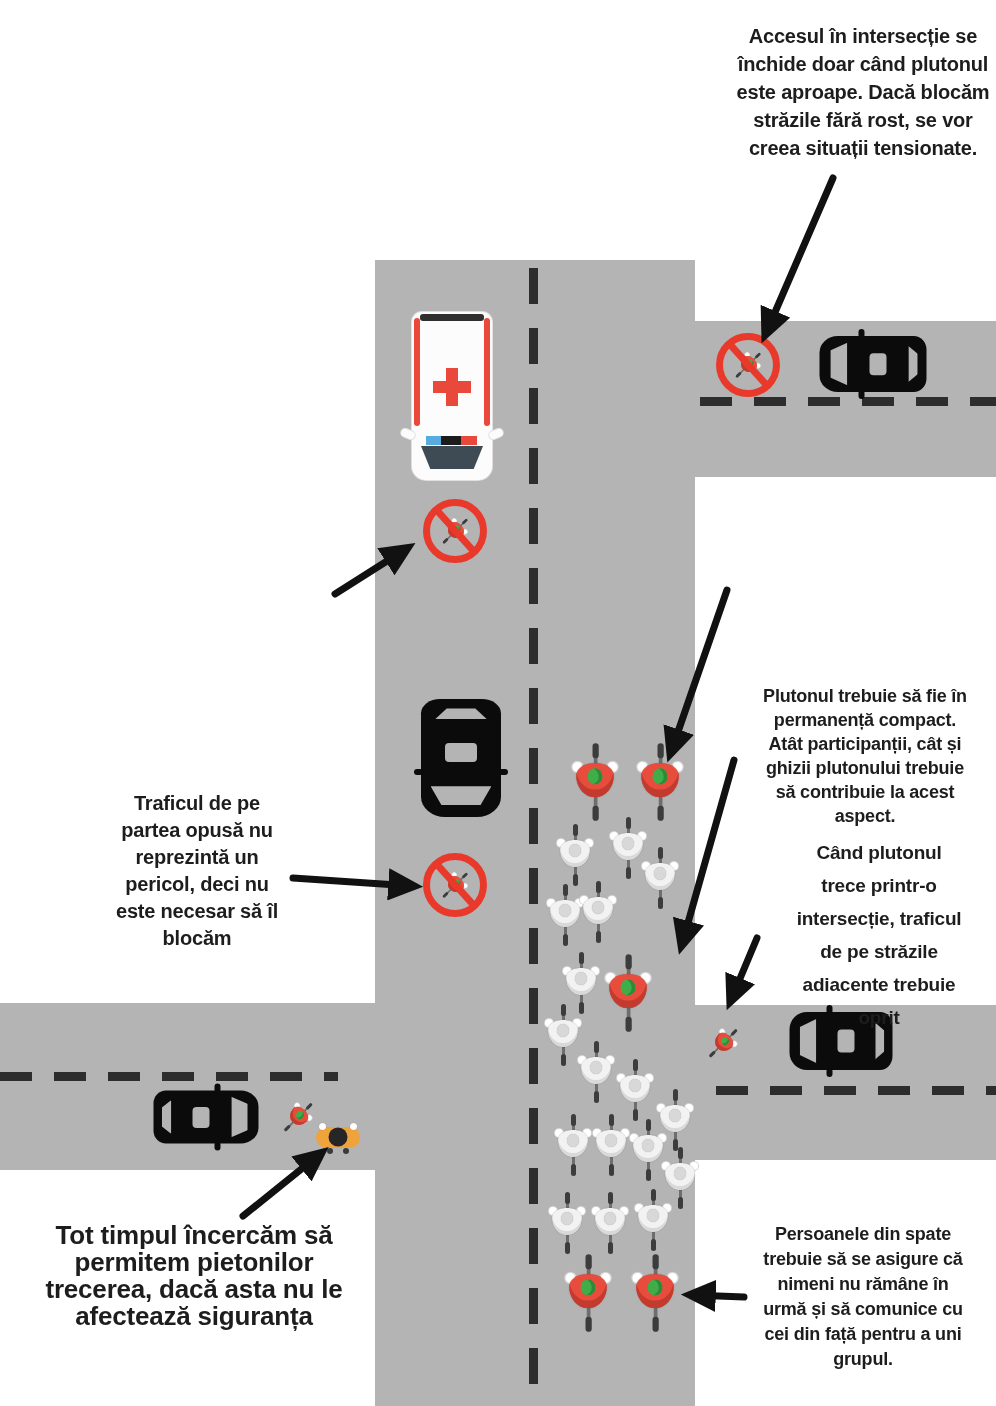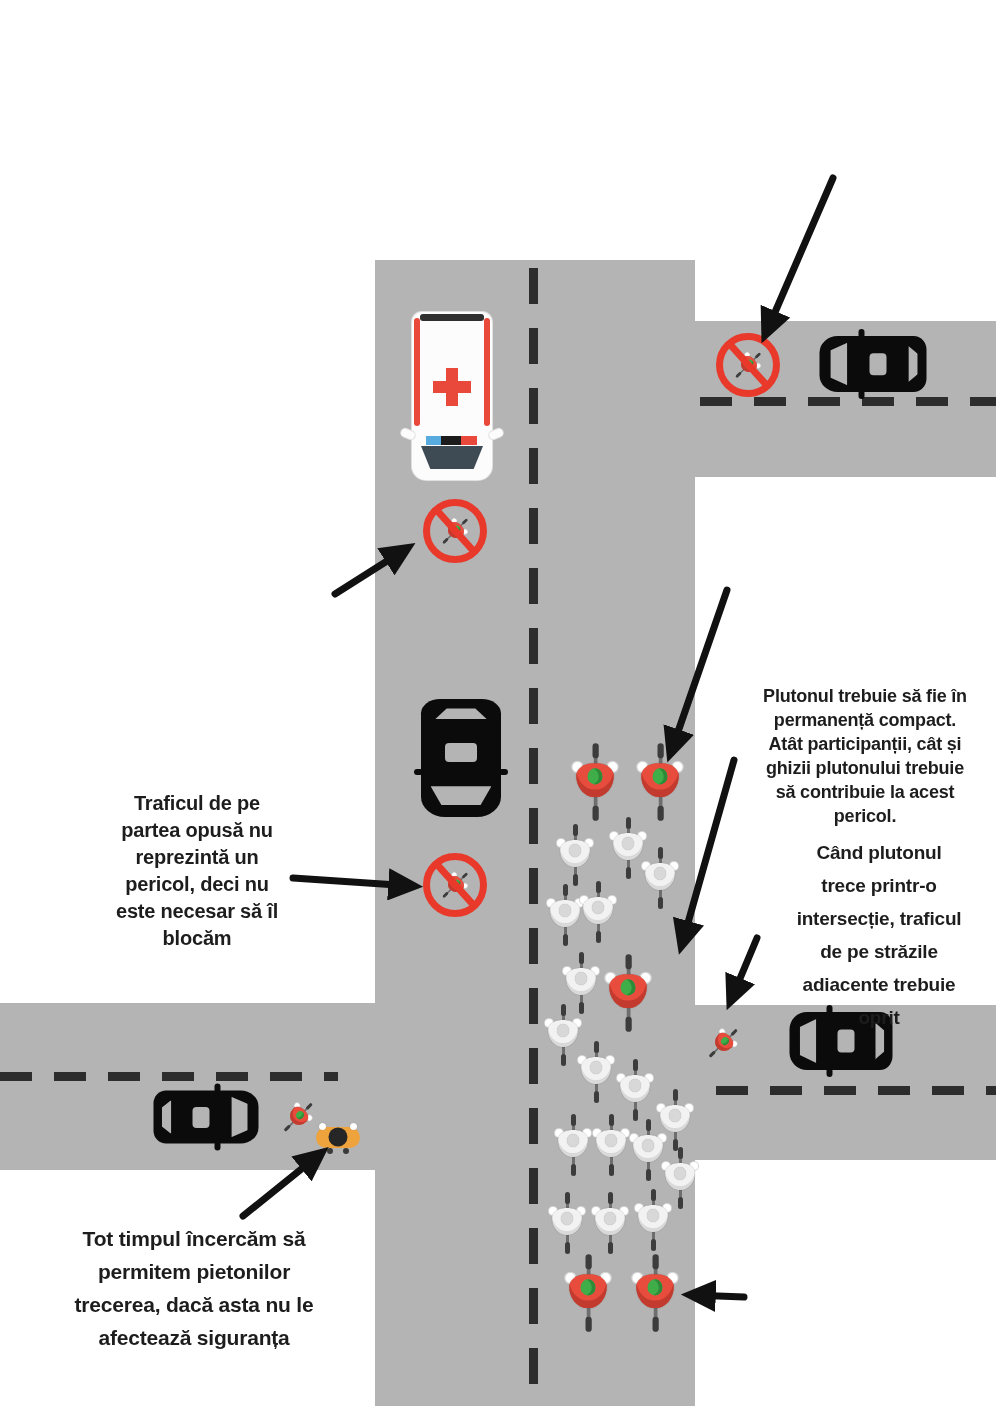--- a/index.html
+++ b/index.html
@@ -74,21 +74,21 @@
   
   #arrows{position:absolute;left:0;top:0;z-index:4;pointer-events:none}
   
   .note{position:absolute;z-index:5;font-weight:700;color:var(--text,#1d1d1d);white-space:pre-line;text-align:center;letter-spacing:-.2px}
   .n1{left:733px;top:22px;width:260px;font-size:20px;line-height:28px}
   .n2{left:80px;top:442px;width:256px;font-size:29px;line-height:41px;text-align:right}
   .n3{left:731px;top:510px;width:258px;font-size:18px;line-height:25px}
   .n4{left:739px;top:684px;width:252px;font-size:18px;line-height:24px}
   .n5{left:766px;top:836px;width:226px;font-size:19px;line-height:33px}
   .n6{left:84px;top:790px;width:226px;font-size:20px;line-height:27px}
-  .n7{left:20px;top:1222px;width:348px;font-size:21px;line-height:33px}
+  .n7{left:20px;top:1222px;width:348px;font-size:26px;line-height:27px}
   .n8{left:733px;top:1222px;width:260px;font-size:18px;line-height:25px}
 </style>
 </head>
 <body>
 
 <div class="canvas">
 
   <div class="road road-v"></div>
   <div class="road road-tr"></div>
   <div class="road road-left"></div>
@@ -419,35 +419,46 @@
   <line x1="833" y1="178" x2="766" y2="333" stroke="#111111" stroke-width="7" stroke-linecap="round" marker-end="url(#ah)"></line>
       <line x1="335" y1="594" x2="406" y2="549" stroke="#111111" stroke-width="7" stroke-linecap="round" marker-end="url(#ah)"></line>
       <line x1="727" y1="590" x2="671" y2="752" stroke="#111111" stroke-width="7" stroke-linecap="round" marker-end="url(#ah)"></line>
       <line x1="734" y1="760" x2="682" y2="944" stroke="#111111" stroke-width="7" stroke-linecap="round" marker-end="url(#ah)"></line>
       <line x1="757" y1="938" x2="731" y2="1000" stroke="#111111" stroke-width="7" stroke-linecap="round" marker-end="url(#ah)"></line>
       <line x1="293" y1="878" x2="412" y2="886" stroke="#111111" stroke-width="7" stroke-linecap="round" marker-end="url(#ah)"></line>
       <line x1="243" y1="1216" x2="320" y2="1154" stroke="#111111" stroke-width="7" stroke-linecap="round" marker-end="url(#ah)"></line>
       <line x1="744" y1="1297" x2="692" y2="1295" stroke="#111111" stroke-width="7" stroke-linecap="round" marker-end="url(#ah)"></line>
     </svg>
 
+  <div class="note n1">Accesul în intersecție se
+închide doar când plutonul
+este aproape. Dacă blocăm
+străzile fără rost, se vor
+creea situații tensionate.</div>
   <div class="note n4">Plutonul trebuie să fie în
 permanență compact.
 Atât participanții, cât și
 ghizii plutonului trebuie
 să contribuie la acest
-pericol.</div>
+aspect.</div>
   <div class="note n5">Când plutonul
 trece printr-o
 intersecție, traficul
 de pe străzile
 adiacente trebuie
 oprit</div>
   <div class="note n6">Traficul de pe
 partea opusă nu
 reprezintă  un
 pericol, deci nu
 este necesar să îl
 blocăm</div>
   <div class="note n7">Tot timpul încercăm să
 permitem pietonilor
 trecerea, dacă asta nu le
 afectează siguranța</div>
+  <div class="note n8">Persoanele din spate
+trebuie să se asigure că
+nimeni nu rămâne în
+urmă și să comunice cu
+cei din față pentru a uni
+grupul.</div>
 </div>
 
 </body></html>

